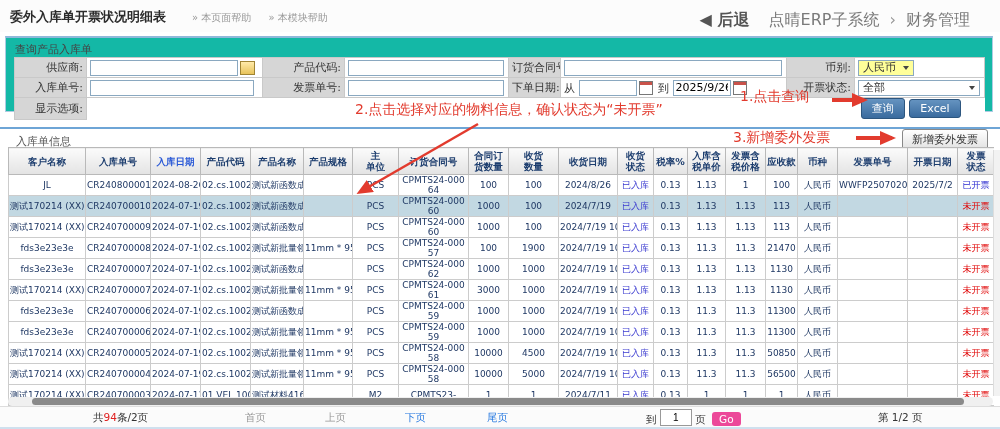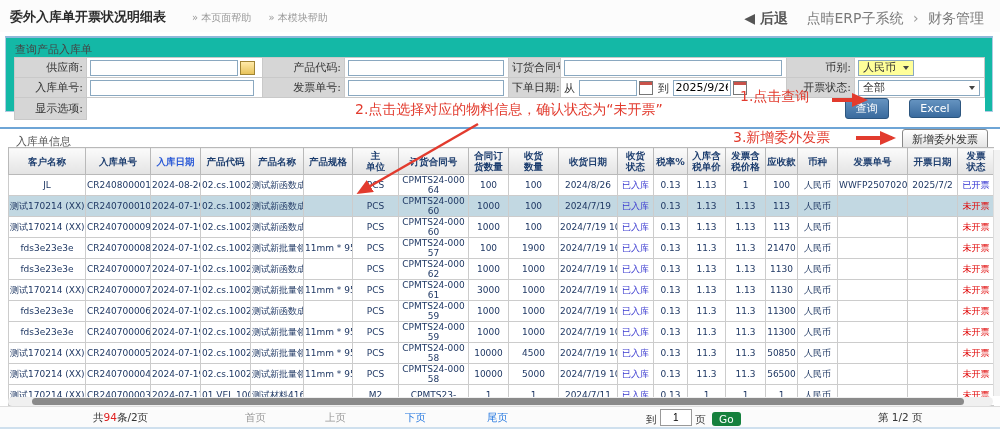--- a/index.html
+++ b/index.html
@@ -4,41 +4,41 @@
 <style>
   html,body{margin:0;padding:0;}
   body{width:1000px;height:429px;overflow:hidden;background:#e9eff5;font-family:"DejaVu Sans","Liberation Sans",sans-serif;}
   #app{position:relative;width:1000px;height:429px;background:#ffffff;overflow:hidden;}
 
   
   .topbar{position:absolute;left:0;top:0;width:100%;height:32px;background:#fcfcfc;}
   .page-title{position:absolute;left:10px;top:8px;font-size:13px;font-weight:bold;color:#2b2b2b;}
   .help-links{position:absolute;left:192px;top:11px;font-size:10px;color:#999;}
   .help-links a{color:#999;text-decoration:none;margin-right:14px;cursor:pointer;}
-  .crumbs{position:absolute;right:16px;top:10px;font-size:14px;color:#7a7a7a;}
+  .crumbs{position:absolute;right:30px;top:10px;font-size:16px;color:#7a7a7a;}
   .crumbs .back{font-weight:bold;color:#555;margin-right:14px;cursor:pointer;}
   .crumbs .sep{margin:0 5px;color:#999;}
   .crumbs .lnk{cursor:pointer;}
 
   
   .qpanel{position:absolute;left:5px;top:36px;width:988px;height:76px;border:1px solid #aecbe2;border-top:2px solid #8fb8da;background:#14b8a6;box-sizing:border-box;}
   .qtitle{position:absolute;left:9px;top:4px;font-size:11px;color:#444;}
   .qform{position:absolute;left:8px;top:19px;border-collapse:collapse;table-layout:fixed;width:970px;font-size:11px;color:#333;padding-left:16px;}
   .qform td{border:1px solid #c9c9c9;height:19px;padding:0 3px;overflow:hidden;white-space:nowrap;}
   .qform td.lbl{background:#d6d6d6;text-align:right;color:#333;}
   .qform td.val{background:#fff;}
   .qform td.nob{border:none;background:#fff;}
   .tin{border:1px solid #8aa8c0;height:14px;font-size:11px;padding:0 2px;font-family:"DejaVu Sans",sans-serif;box-sizing:content-box;}
   .lookup-ic{display:inline-block;width:13px;height:12px;background:linear-gradient(#ffeaa9,#e8c35a);border:1px solid #a08433;vertical-align:middle;margin-left:2px;}
   .cal-ic{display:inline-block;width:12px;height:12px;border:1px solid #777;background:#fff;position:relative;vertical-align:middle;margin:0 2px;}
   .cal-ic::before{content:'';position:absolute;left:0;top:0;right:0;height:3px;background:#c9524a;}
   .fsel{display:inline-flex;align-items:center;justify-content:space-between;border:1px solid #8aa8c0;background:#fff;height:16px;padding:0 4px;font-size:11px;box-sizing:border-box;cursor:pointer;}
   .fsel.yellow{background:#ffff99;}
   .caret{width:0;height:0;border-left:3.5px solid transparent;border-right:3.5px solid transparent;border-top:4.5px solid #444;margin-left:5px;}
-  .btn-blue{display:inline-block;background:linear-gradient(#6593c0,#3a6b9e);border:1px solid #2d567f;color:#fff;border-radius:3px;font-size:11px;padding:2px 10px;margin-left:17px;cursor:pointer;}
+  .btn-blue{display:inline-block;background:linear-gradient(#6593c0,#3a6b9e);border:1px solid #2d567f;color:#fff;border-radius:3px;font-size:11px;padding:2px 10px;margin-left:1px;cursor:pointer;}
 
   
   .blueline{position:absolute;left:0;top:127px;width:1000px;height:2px;background:#6ea5d6;}
   .gtitle{position:absolute;left:16px;top:134px;font-size:11px;color:#555;}
   .btn-new{position:absolute;right:12px;top:129px;background:linear-gradient(#ffffff,#e2e2e2);border:1px solid #888;border-radius:3px;font-size:11px;color:#333;padding:2px 9px;cursor:pointer;}
 
   .tablewrap{position:absolute;left:8px;top:147px;width:986px;height:316px;overflow:hidden;}
   table.grid{border-collapse:collapse;table-layout:fixed;width:986px;}
   table.grid th{background:linear-gradient(#fbfbfb,#e3e3e3);color:#1c3d6e;font-weight:bold;font-size:9.5px;border:1px solid #b9b9b9;height:26px;white-space:pre-line;line-height:11px;padding:0;cursor:pointer;}
   table.grid th.sorted{color:#2757d6;}
@@ -54,21 +54,21 @@
   .hscroll{position:absolute;left:8px;top:397px;width:985px;height:9px;background:#f0f0f0;border-radius:5px;}
   .hthumb{position:absolute;left:24px;top:1px;width:932px;height:7px;background:#8a8a8a;border-radius:4px;cursor:pointer;}
 
   
   .pager{position:absolute;left:0;top:406px;width:1000px;height:21px;border-top:1px solid #ddd;background:#fbfbfb;font-size:10.5px;color:#333;}
   .pager .abs{position:absolute;top:4px;}
   .pg-link{color:#2779e0;cursor:pointer;}
   .pg-dis{color:#999;}
   .red{color:#e02020;}
   .pg-input{position:relative;top:-2px;width:26px;height:13px;border:1px solid #999;font-size:10px;text-align:center;}
-  .btn-go{display:inline-block;background:#15803d;color:#fff;border-radius:3px;font-size:10.5px;padding:1px 7px;margin-left:3px;cursor:pointer;}
+  .btn-go{display:inline-block;background:#ec4899;color:#fff;border-radius:3px;font-size:10.5px;padding:1px 7px;margin-left:3px;cursor:pointer;}
   .botstrip{position:absolute;left:0;top:427px;width:1000px;height:2px;background:#cfe0ee;}
 
   
   .anno-svg{position:absolute;left:0;top:0;width:1000px;height:429px;pointer-events:none;z-index:50;}
   .anno-txt{position:absolute;color:#e23b2e;font-size:14px;z-index:51;pointer-events:none;white-space:nowrap;}
 </style>
 </head>
 <body>
 
 <div id="app">

